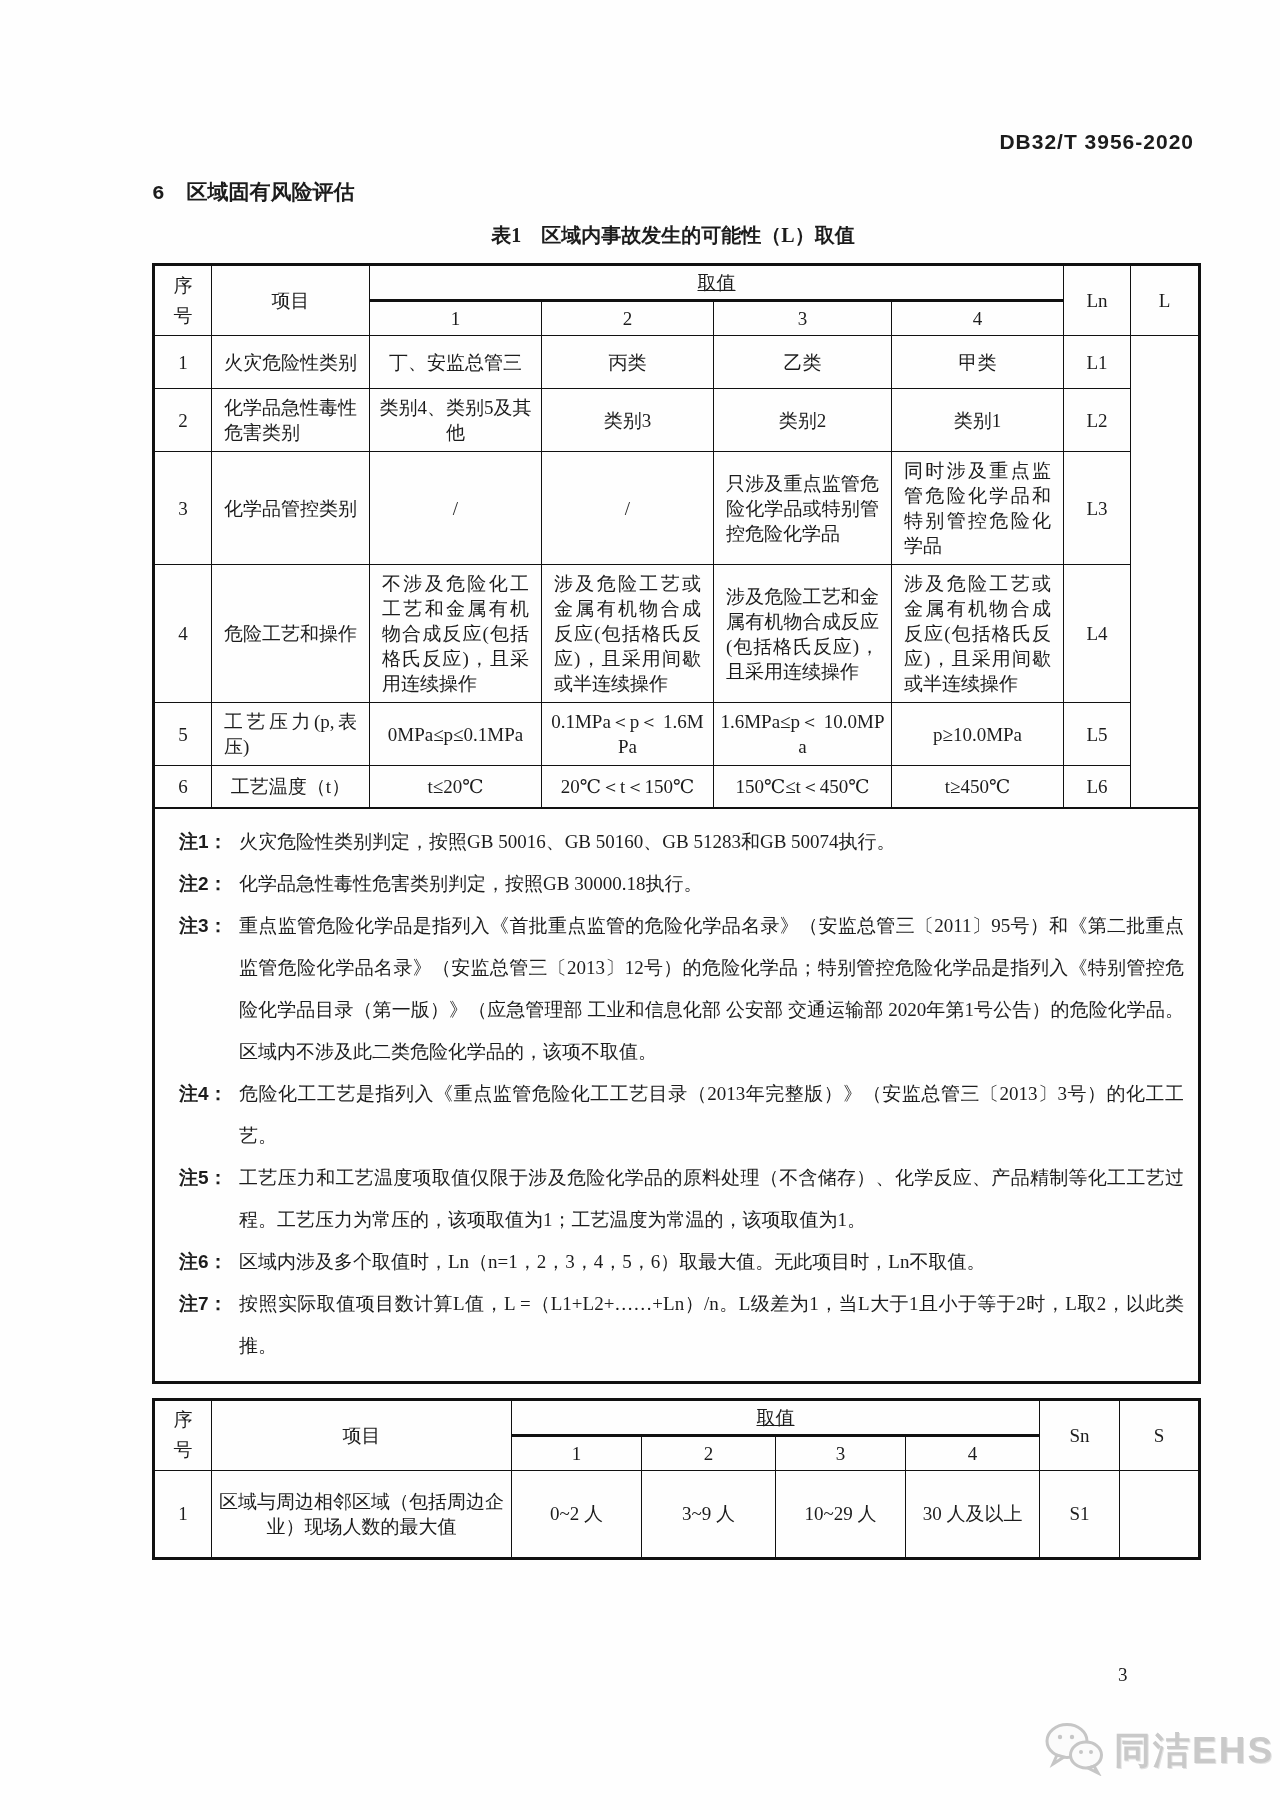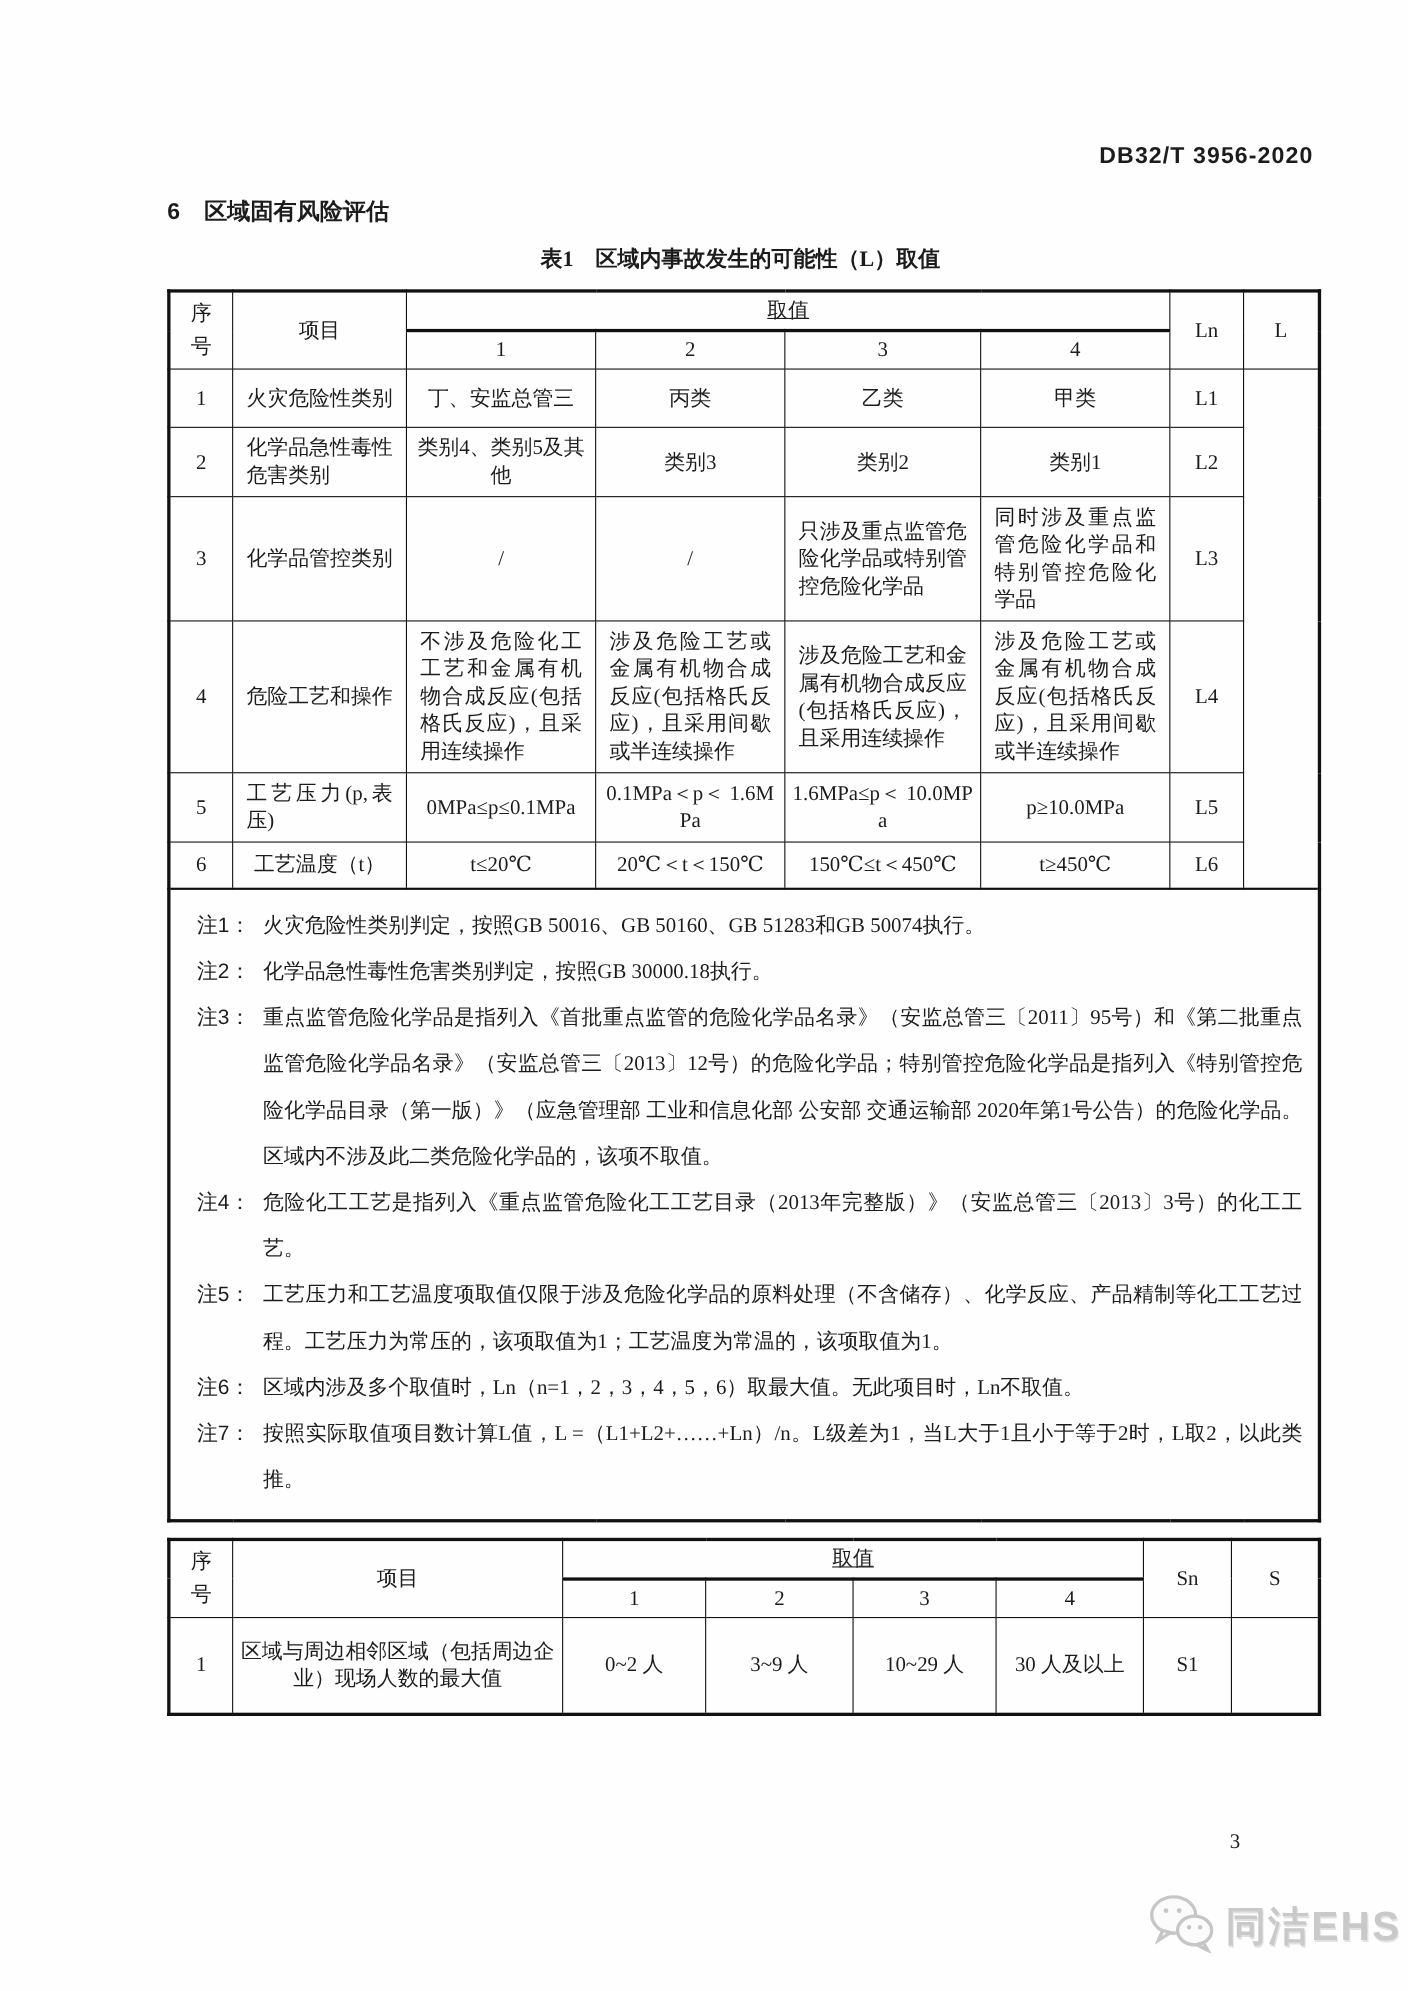--- a/index.html
+++ b/index.html
@@ -14,21 +14,21 @@
   }
   .content{position:absolute;left:125px;top:0;width:1042px;margin-left:27px;}
   .doc-code{
     margin-top:130px;
     text-align:right;
     font-family:"Liberation Sans","DejaVu Sans",sans-serif;
     font-weight:bold;font-size:21px;letter-spacing:1px;
   }
   .section-heading{
     margin-top:24px;
-    font-family:Liberation Sans, sans-serif;
+    font-family:Liberation Mono, monospace;
     font-weight:bold;font-size:21px;
   }
   .section-heading .num{margin-right:22px;}
   .intro{
     margin:26px 0 0 0;
     font-size:21px;line-height:41px;
     text-indent:2em;
     text-align:justify;
   }
   .caption{
@@ -73,21 +73,21 @@
   }
   .note{
     display:flex;
     font-size:19px;
     line-height:42px;
     text-align:justify;
   }
   .note .nlabel{
     flex:0 0 60px;
     font-family:"Liberation Sans","DejaVu Sans",sans-serif;
-    font-weight:normal;
+    font-weight:bold;
   }
   .note .ntext{flex:1;}
   .page-number{
     position:absolute;
     top:1664px;left:1118px;
     font-size:19px;
   }
   .watermark{
     position:absolute;
     top:1722px;left:1044px;

